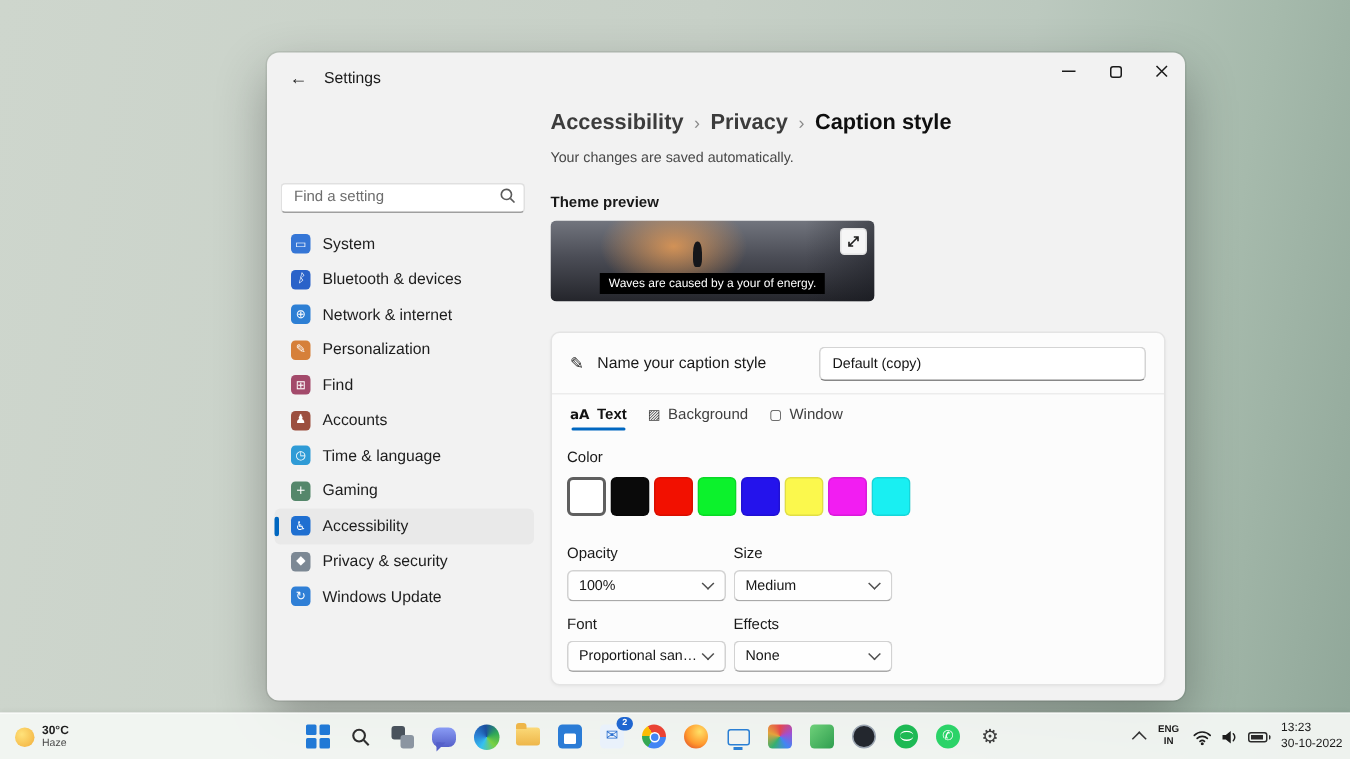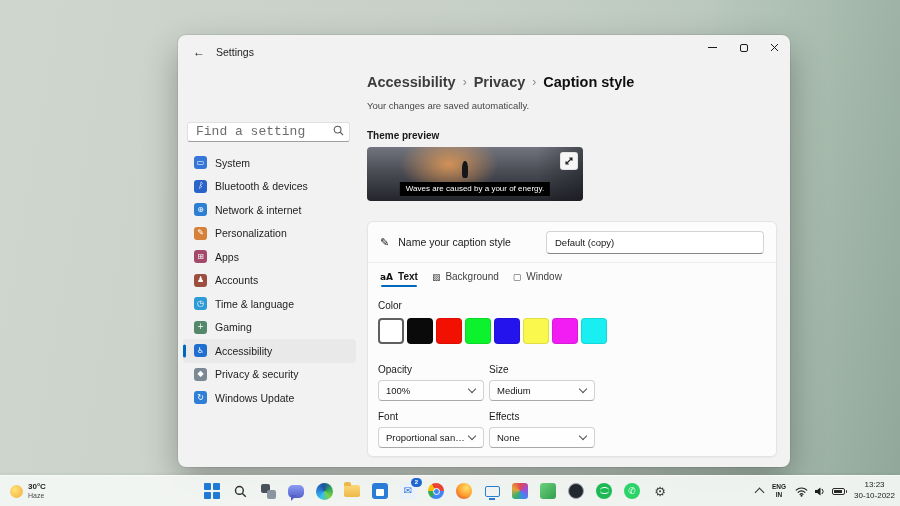--- a/index.html
+++ b/index.html
@@ -15,22 +15,22 @@
   .win-title{position:absolute;left:38px;top:11px;font-size:10.5px;color:#1b1b1b;}
   .win-controls{position:absolute;right:0;top:0;display:flex;}
   .wc-btn{width:31px;height:25px;display:flex;align-items:center;justify-content:center;}
   .wc-min-glyph{width:9px;height:1px;background:#1a1a1a;}
   .wc-max-glyph{width:8px;height:8px;border:1px solid #1a1a1a;border-radius:2px;box-sizing:border-box;}
 
   
   .sidebar{position:absolute;top:34px;left:0;width:183px;bottom:0;}
   .search-wrap{position:absolute;top:52px;left:9px;right:11px;height:20px;}
   .search-input{width:100%;height:100%;box-sizing:border-box;border:1px solid #e0e0e0;border-bottom:1px solid #9f9f9f;
-                border-radius:3px;background:#fff;font-size:13px;padding:0 38px 0 8px;color:#1a1a1a;outline:none;
-                font-family:Liberation Mono, monospace;}
+                border-radius:3px;background:#fff;font-size:10px;padding:0 38px 0 8px;color:#1a1a1a;outline:none;
+                font-family:Liberation Sans, sans-serif;}
   .search-input::placeholder{color:#6d6d6d;}
   .search-ico{position:absolute;right:6px;top:4px;line-height:0;}
   .nav{position:absolute;top:82px;left:5px;right:5px;}
   .nav-item{position:relative;height:23.5px;display:flex;align-items:center;gap:8px;padding-left:11px;border-radius:4px;cursor:default;}
   .nav-item.selected{background:#e9e9e9;}
   .nav-item.selected::before{content:'';position:absolute;left:0;top:50%;transform:translateY(-50%);
                              width:3px;height:13px;border-radius:2px;background:#0067c0;}
   .nav-ico{width:13px;height:13px;border-radius:3px;flex:none;display:flex;align-items:center;justify-content:center;
            color:#fff;font-size:8px;line-height:1;font-family:"DejaVu Sans",sans-serif;}
   .nav-lbl{font-size:10.5px;color:#1d1d1d;white-space:nowrap;}
@@ -123,21 +123,21 @@
   .ico-whatsapp{width:16px;height:16px;border-radius:50%;background:#2bd368;display:flex;align-items:center;justify-content:center;
                 color:#fff;font-size:9px;line-height:1;font-family:"DejaVu Sans",sans-serif;}
   .ico-gear{font-size:13px;color:#3f3f3f;line-height:1;font-family:"DejaVu Sans",sans-serif;}
   .tb-tray{position:absolute;right:5px;top:0;height:100%;display:flex;align-items:center;gap:9px;}
   .tray-chev{width:6px;height:6px;border-left:1.3px solid #333;border-top:1.3px solid #333;transform:rotate(45deg);margin-top:3px;}
   .tray-lang{text-align:center;font-size:6.5px;font-weight:700;color:#1c1c1c;line-height:1.3;cursor:default;}
   .tray-icons{display:flex;align-items:center;gap:6px;}
   .battery{position:relative;width:13px;height:7px;border:1px solid #2a2a2a;border-radius:2px;box-sizing:border-box;}
   .battery::before{content:'';position:absolute;left:1px;top:1px;bottom:1px;width:8px;background:#2a2a2a;}
   .battery::after{content:'';position:absolute;right:-3px;top:1.5px;width:1.5px;height:3px;background:#2a2a2a;border-radius:0 1px 1px 0;}
-  .tray-clock{text-align:center;font-size:8px;color:#1b1b1b;line-height:1.35;cursor:default;}
+  .tray-clock{text-align:left;font-size:8px;color:#1b1b1b;line-height:1.35;cursor:default;}
 </style>
 </head>
 <body>
 
 <div class="stage">
 
   <div class="win">
 
     <div class="titlebar">
       <div class="back-btn">←</div>
@@ -189,21 +189,21 @@
         <div class="nav-item">
           <span class="nav-ico" style="background: rgb(214, 128, 58);">
               <i>✎</i>
             </span>
           <span class="nav-lbl">Personalization</span>
         </div>
         <div class="nav-item">
           <span class="nav-ico" style="background: rgb(163, 74, 107);">
               <i>⊞</i>
             </span>
-          <span class="nav-lbl">Apps</span>
+          <span class="nav-lbl">Find</span>
         </div>
         <div class="nav-item">
           <span class="nav-ico" style="background: rgb(156, 79, 63);">
               <i>♟</i>
             </span>
           <span class="nav-lbl">Accounts</span>
         </div>
         <div class="nav-item">
           <span class="nav-ico" style="background: rgb(47, 155, 214);">
               <i>◷</i>

